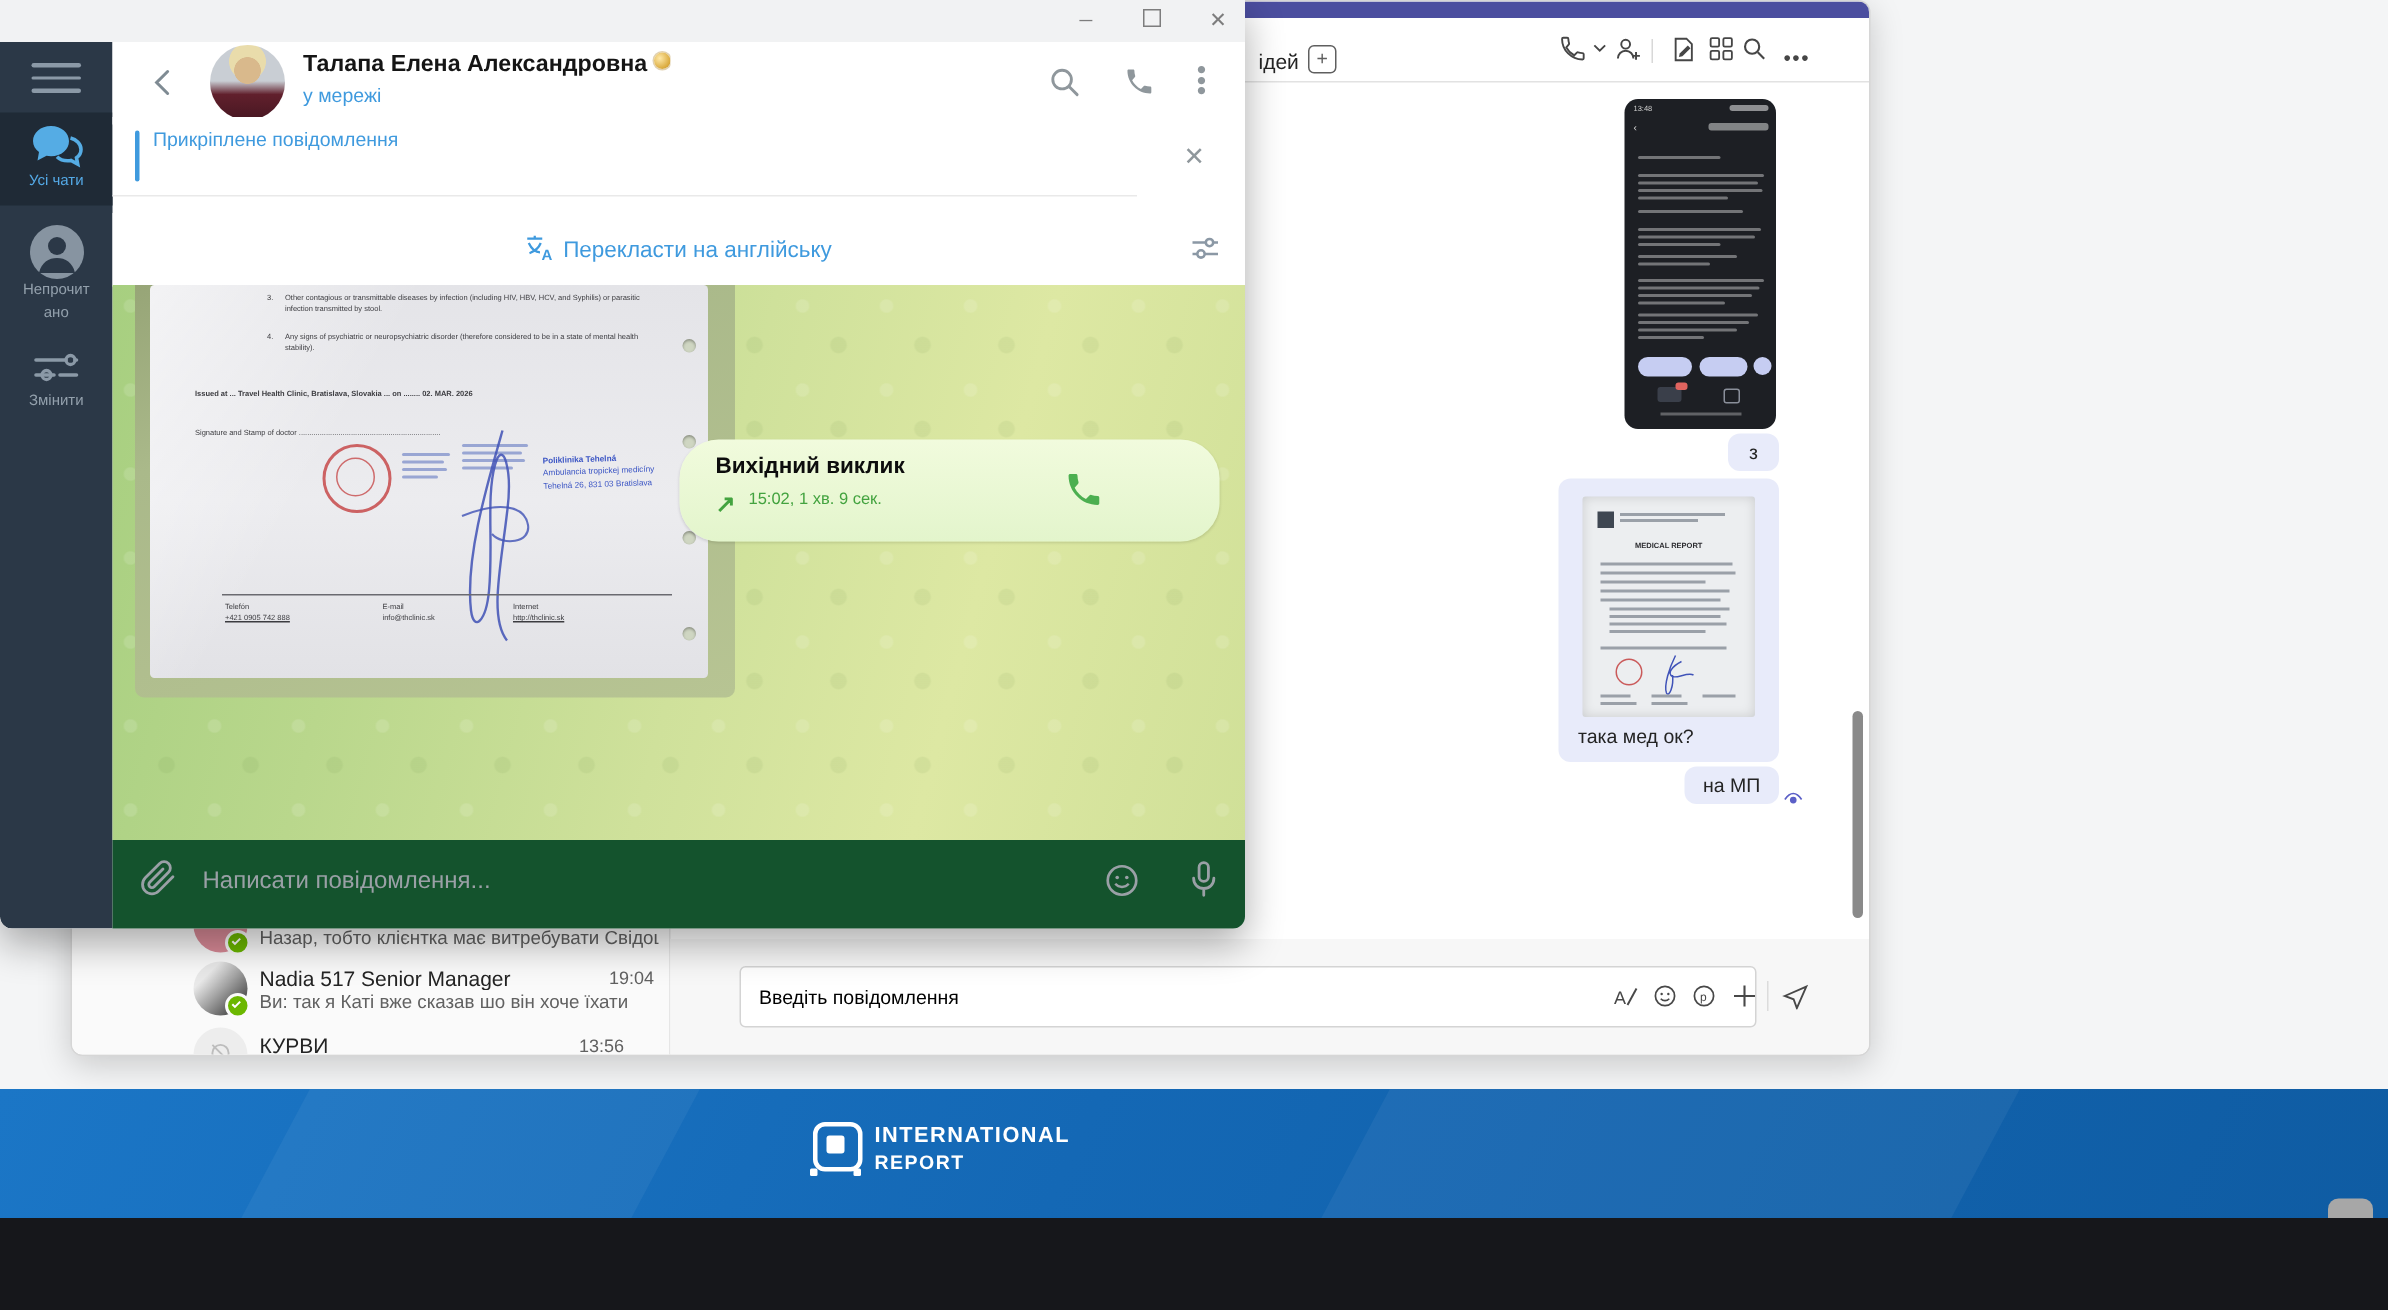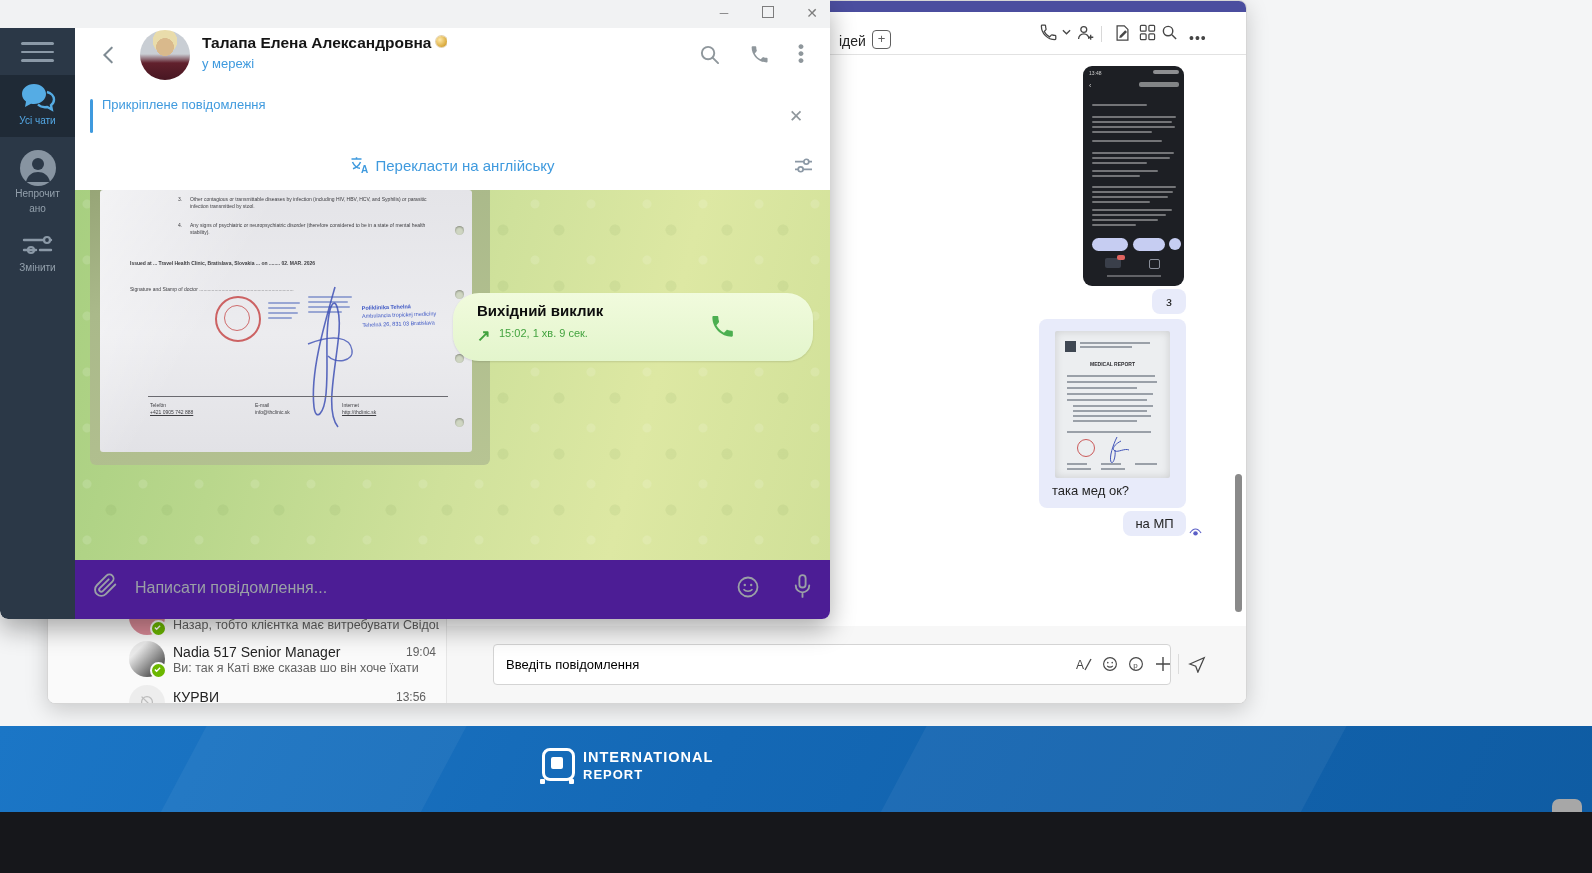--- a/index.html
+++ b/index.html
@@ -56,21 +56,21 @@
   .tg-bar{background:#fff;border-bottom:1px solid #e9e9e9}
   .pin-title{font-size:13px;color:#3f9ade}
   .pin-prev{font-size:14.5px;color:#121212}
   .translate-label{font-size:15px;color:#3f9ade}
   .tg-chat{left:75px;top:190px;width:755px;height:370px;
      background:
        radial-gradient(circle at 12px 14px, rgba(255,255,255,.13) 4px, transparent 5px),
        radial-gradient(circle at 36px 40px, rgba(70,110,40,.07) 5px, transparent 6px),
        linear-gradient(105deg,#a7cf80 0%,#b9d78c 25%,#cfe19b 52%,#dde8a3 74%,#d0e098 100%);
      background-size:56px 56px,56px 56px,100% 100%}
-  .tg-compose{left:75px;top:560px;width:755px;height:61px;background:#4c1d95}
+  .tg-compose{left:75px;top:560px;width:755px;height:61px;background:#14532d}
   .tg-ph{font-size:16px;color:#9aa0a6}
 
   
   .photo{left:90px;top:190px;width:400px;height:275px;border-radius:0 0 6px 6px;overflow:hidden;
          background:linear-gradient(160deg,#97a577 0%,#aab98a 30%,#b7c493 100%)}
   .page{position:absolute;left:10px;top:0;width:372px;height:262px;background:
         linear-gradient(120deg,rgba(255,255,255,.55),rgba(255,255,255,0) 35%),
         linear-gradient(180deg,#e4e4e8 0%,#ececef 55%,#e2e2e6 100%);
         border-radius:3px}
   .doc-text{position:absolute;font-size:5px;line-height:1.45;color:#3c3c40}
@@ -179,21 +179,21 @@
     </div>
 
     <div class="abs" style="left:0;top:631px;width:398px;height:18px">
       <div class="abs t-avatar" style="left:81px;top:0;background:#ededed">
         <svg width="18" height="18" viewBox="0 0 20 20" style="margin:8px 0 0 9px">
             <circle cx="10" cy="10" r="6" fill="none" stroke="#bdbdbd" stroke-width="1.4"></circle>
             <path d="M4 4l12 12" stroke="#bdbdbd" stroke-width="1.4"></path>
           </svg>
       </div>
       <div class="abs t-row-title nowrap" style="left:125px;top:4px;width:230px">КУРВИ</div>
-      <div class="abs t-row-time" style="left:338px;top:5px;width:50px;text-align:center">13:56</div>
+      <div class="abs t-row-time" style="left:338px;top:5px;width:50px;text-align:left">13:56</div>
     </div>
   </div>
   <div class="abs t-divider"></div>
 
   <div class="abs phone">
     <div class="abs" style="left:6px;top:4px;font-size:5px;color:#cfcfcf">13:48</div>
     <div class="abs" style="right:5px;top:4px;width:26px;height:4px;background:rgba(255,255,255,.5);border-radius:2px"></div>
     <div class="abs" style="left:6px;top:16px;font-size:7px;color:#cfcfcf">‹</div>
     <div class="abs" style="right:5px;top:16px;width:40px;height:5px;background:rgba(255,255,255,.45);border-radius:2px"></div>
     <div class="ph-line" style="left:9px;top:38px;width:55px"></div>
@@ -368,21 +368,21 @@
         </svg>
     </div>
     <div class="abs" style="left:674px;top:16px">
       <svg width="21" height="21" viewBox="0 0 24 24">
           <path d="M6.6 10.8c1.5 2.9 3.8 5.2 6.7 6.7l2.2-2.2c.3-.3.7-.4 1-.2 1.2.4 2.4.6 3.7.6.6 0 1 .4 1 1V20c0 .6-.4 1-1 1C10.8 21 3 13.2 3 3.7c0-.6.4-1 1-1h3.3c.6 0 1 .4 1 1 0 1.3.2 2.5.6 3.7.1.3 0 .7-.2 1l-2.1 2.4z" fill="#8f979c"></path>
         </svg>
     </div>
     <div class="abs" style="left:722px;top:15px;color:#8f979c;font-size:17px;font-weight:bold;line-height:7px;text-align:center;width:8px">•<br>•<br>•</div>
   </div>
 
-  <div class="abs tg-bar" style="left:75px;top:90px;width:683px;height:52px">
+  <div class="abs tg-bar" style="left:75px;top:78px;width:683px;height:52px">
     <div class="abs" style="left:15px;top:9px;width:3px;height:34px;background:#3f9ade;border-radius:2px"></div>
     <div class="abs pin-title" style="left:27px;top:7px">Прикріплене повідомлення</div>
     <div class="abs" style="left:714px;top:16px;font-size:17px;color:#8f979c">✕</div>
   </div>
 
   <div class="abs tg-bar" style="left:75px;top:142px;width:755px;height:48px">
     <div class="abs" style="left:0;top:14px;width:755px;text-align:center">
       <svg style="display:inline-block;vertical-align:-4px;margin-right:6px" width="19" height="19" viewBox="0 0 19 19">
         <path d="M1.5 3h10M6.5 3V1.2M2.5 6c2 4.2 4.8 6.2 7.5 6.2M10.5 6c-1.2 3-3.8 5.4-7.5 6.8" fill="none" stroke="#3f9ade" stroke-width="1.5"></path>
         <text x="11" y="17" font-size="10" fill="#3f9ade" font-family="Liberation Sans" font-weight="bold">A</text>

